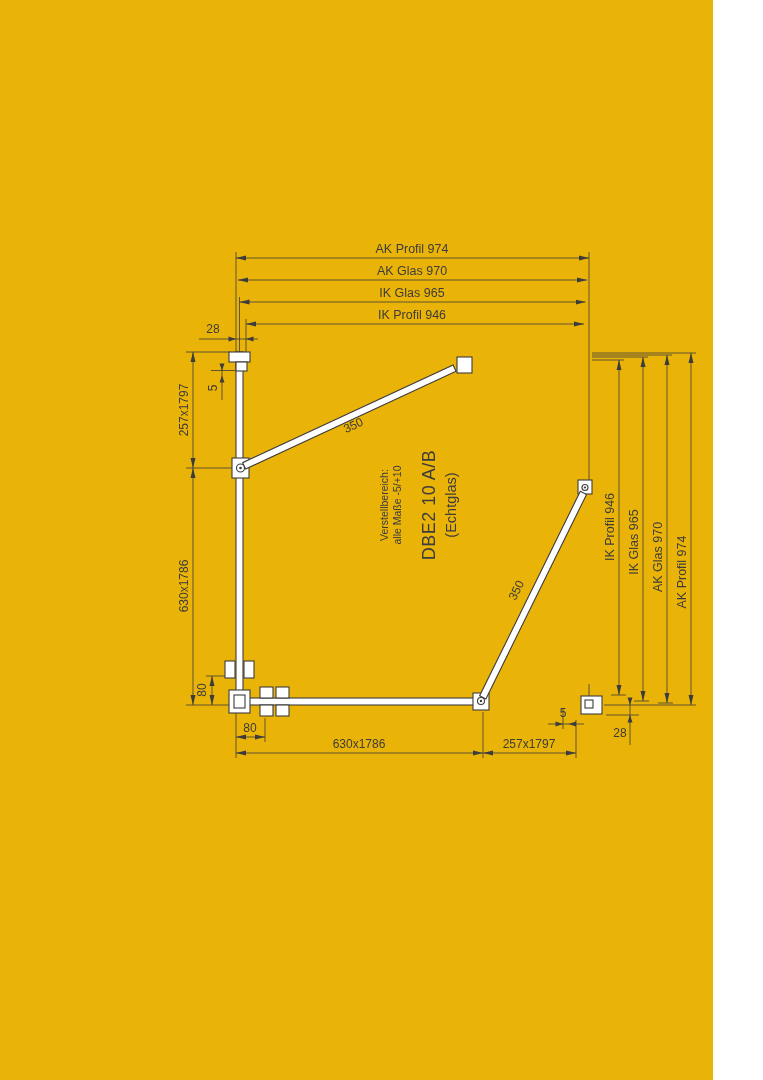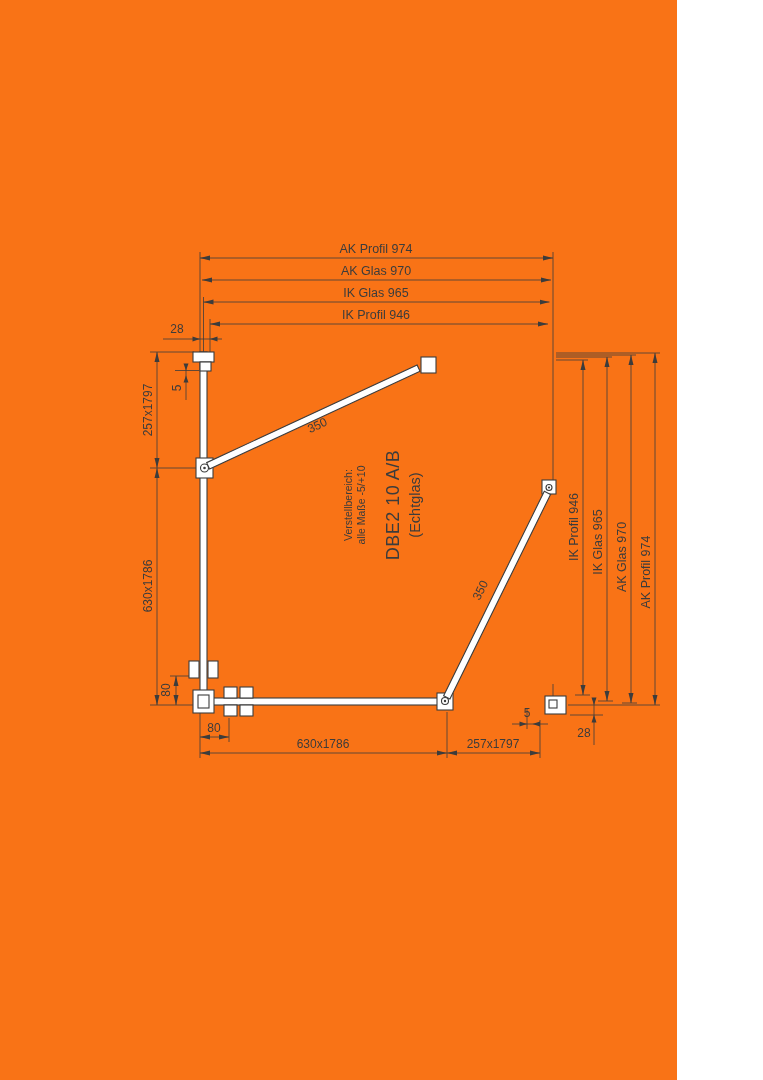--- a/index.html
+++ b/index.html
@@ -1,16 +1,16 @@
 <!DOCTYPE html>
 <html><head>
 <meta charset="utf-8">
 <style>
   html,body{margin:0;padding:0;background:#fff;}
-  .stage{position:relative;width:677px;height:1080px;background:#f97316;overflow:hidden;}
+  .stage{position:relative;width:677px;height:1080px;background:#eab308;overflow:hidden;padding-left:36px;}
   svg{display:block;}
   svg text{font-family:"Liberation Sans",sans-serif;fill:#3c3c3c;}
   .fw{fill:#ffffff;stroke:#3c3c3c;stroke-width:1.1;}
   .dl{stroke:#3c3c3c;stroke-width:0.8;fill:none;}
   .ar{fill:#3c3c3c;stroke:none;}
   .dot{fill:#3c3c3c;stroke:none;}
   .t12{font-size:12px;}
   .t125{font-size:12.5px;}
   .t18{font-size:18px;letter-spacing:0.5px;}
   .t145{font-size:14.5px;}

